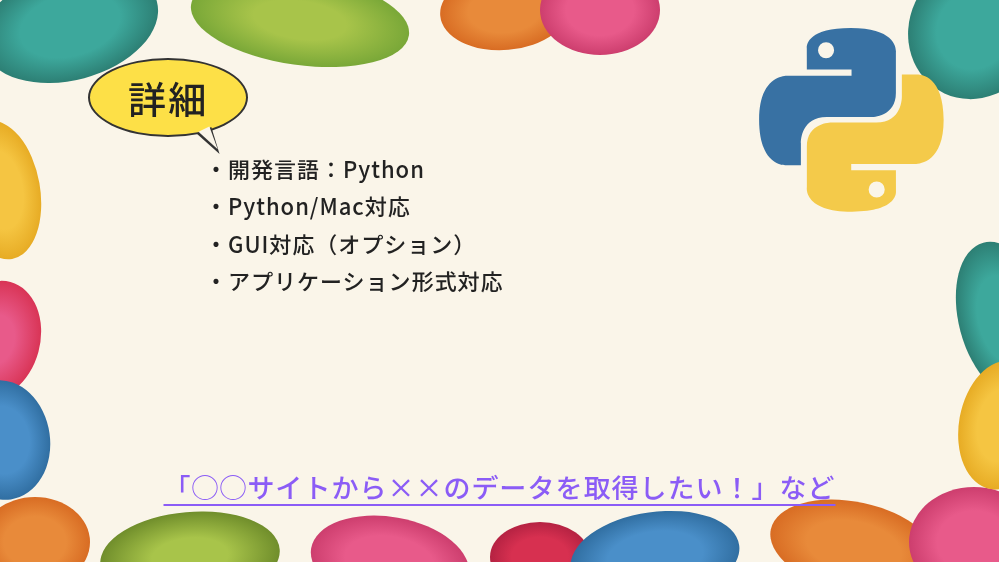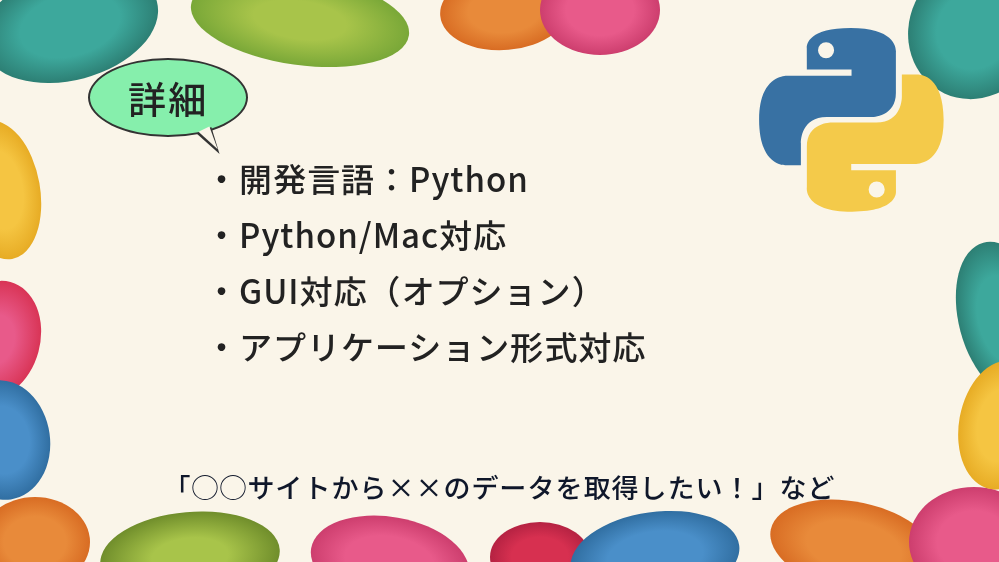--- a/index.html
+++ b/index.html
@@ -173,21 +173,21 @@
     }
     
     
     .speech-bubble {
       position: absolute;
       top: 58px;
       left: 88px;
       padding: 10px 38px;
       border: 2.5px solid #333;
       border-radius: 50%;
-      background: #86efac;
+      background: #fde047;
     }
     
     .speech-bubble::after {
       content: "";
       position: absolute;
       bottom: -22px;
       right: 28px;
       width: 0;
       height: 0;
       border-left: 12px solid transparent;
@@ -219,21 +219,21 @@
     
     
     .bullet-list {
       position: absolute;
       top: 150px;
       left: 205px;
       list-style: none;
     }
     
     .bullet-list li {
-      font-size: 33px;
+      font-size: 22px;
       font-weight: 500;
       color: #222;
       line-height: 1.7;
       letter-spacing: 1px;
     }
     
     
     .python-logo {
       position: absolute;
       top: 28px;
@@ -248,21 +248,22 @@
       bottom: 50px;
       left: 50%;
       transform: translateX(-50%);
       text-align: center;
       width: 860px;
     }
     
     .footer-line {
       font-size: 27px;
       font-weight: 500;
-      color: #0f172a;
+      color: #8b5cf6;
+      text-decoration: underline;
       text-underline-offset: 6px;
       text-decoration-thickness: 1.5px;
       line-height: 1.85;
       letter-spacing: 1px;
     }
   </style>
 </head>
 <body>
 
 <div class="paint paint-top-left-teal"></div>

